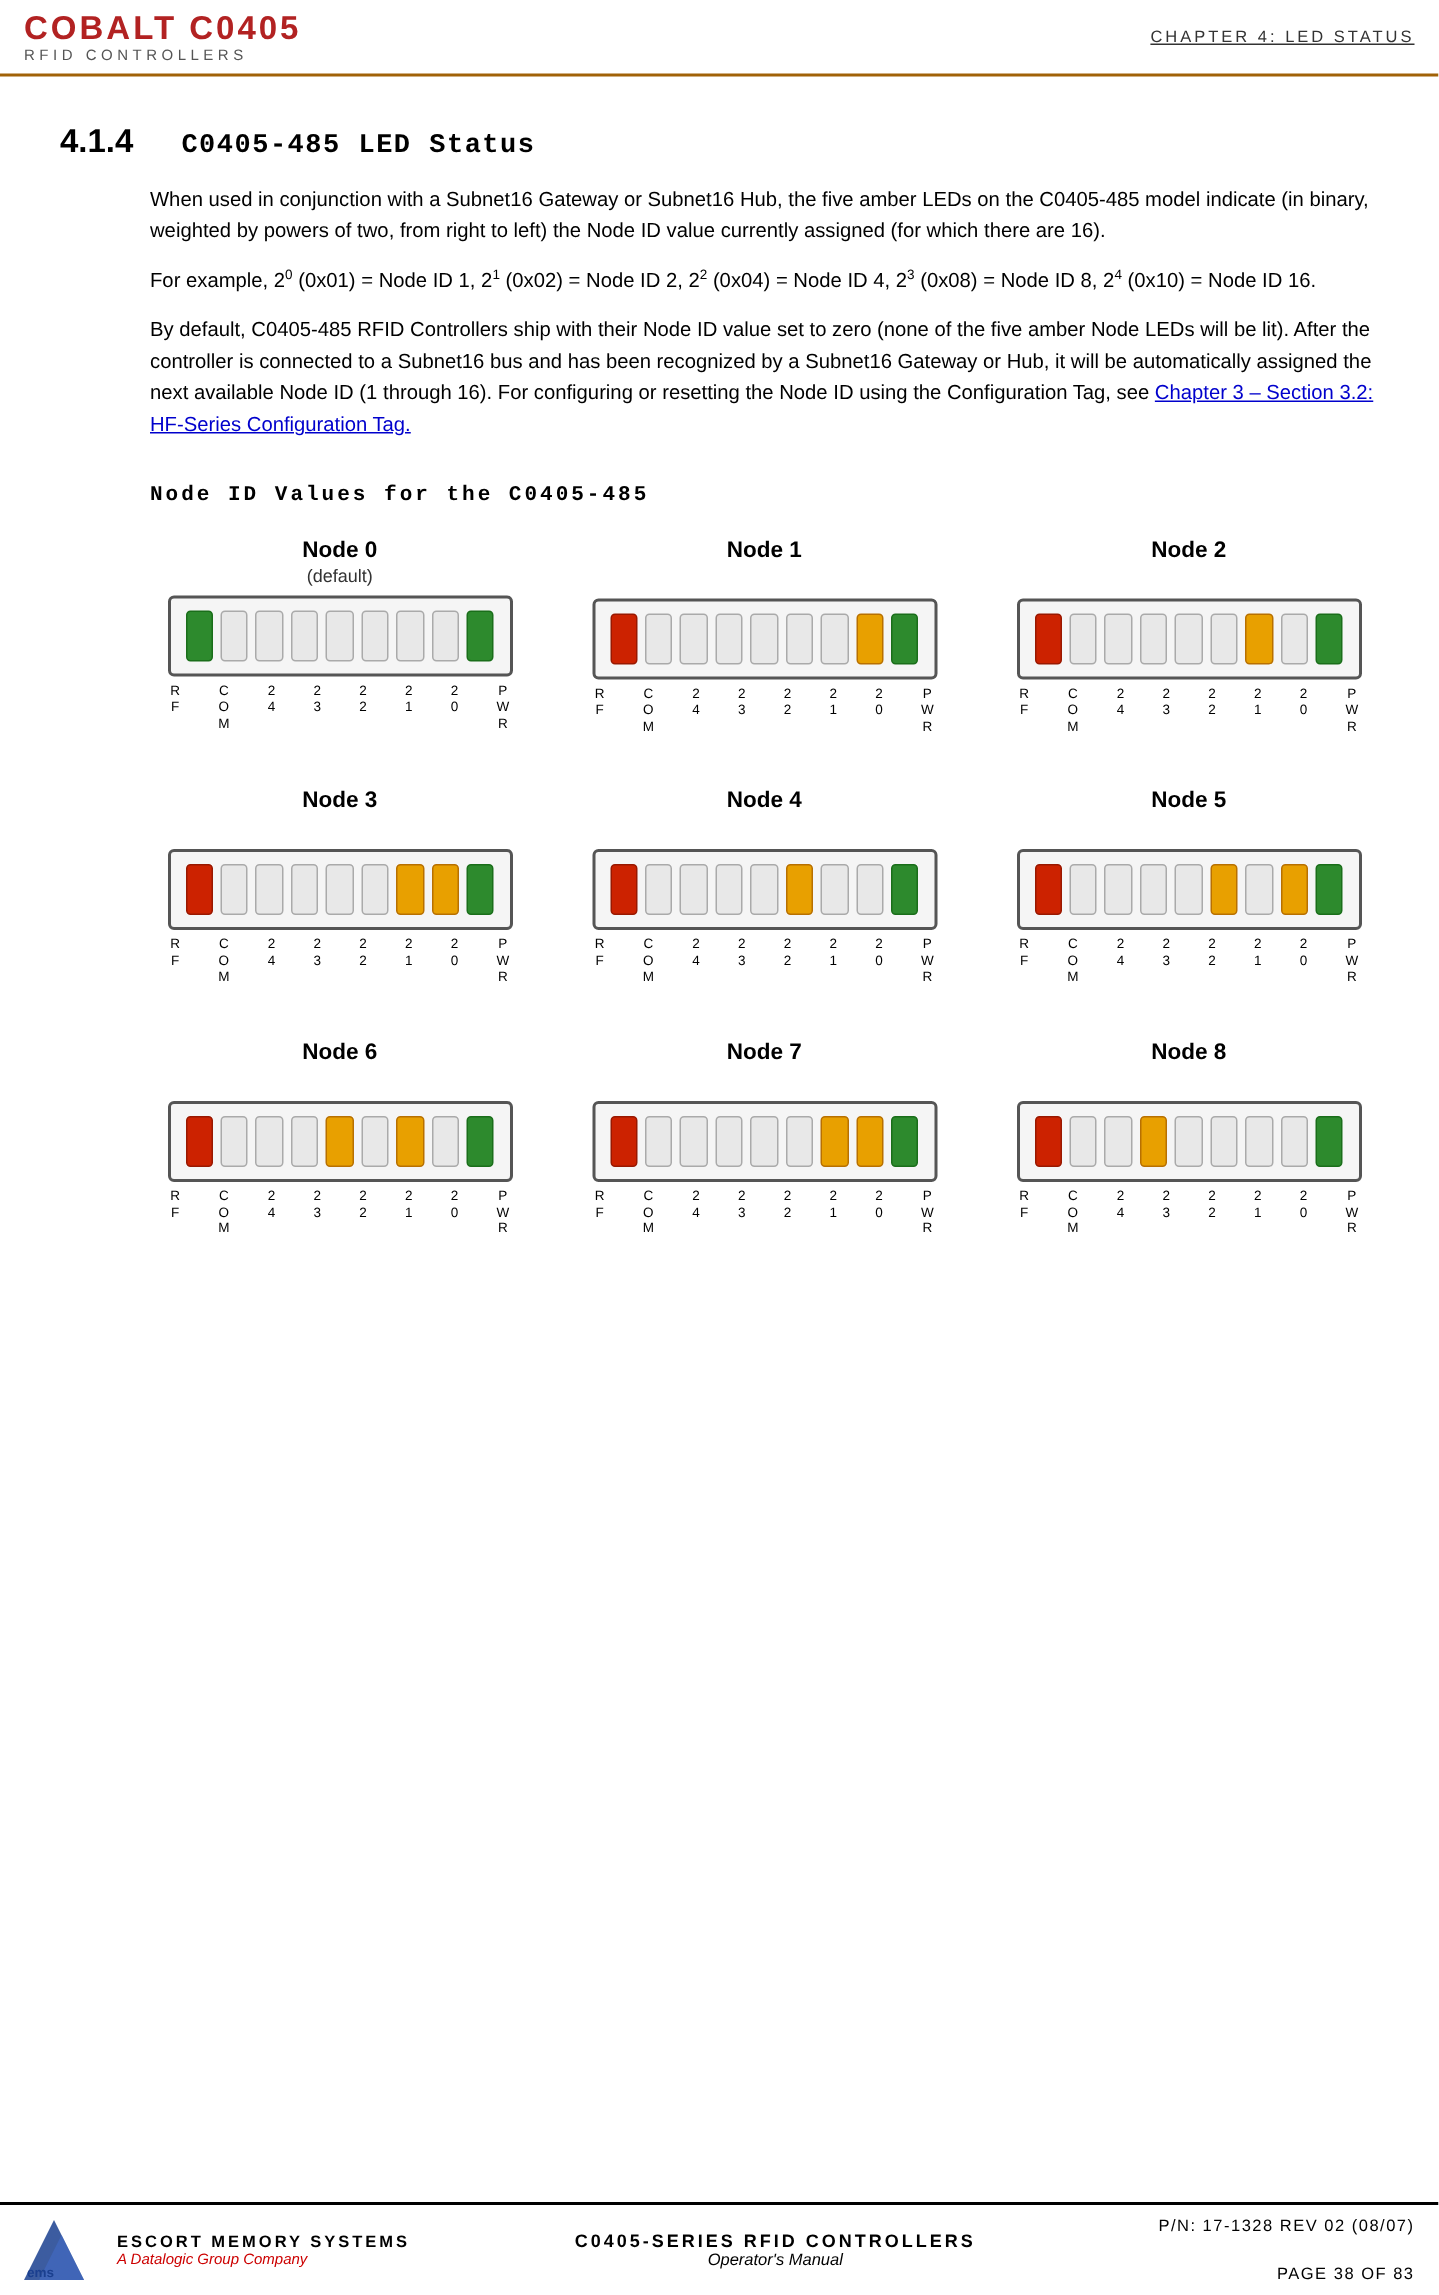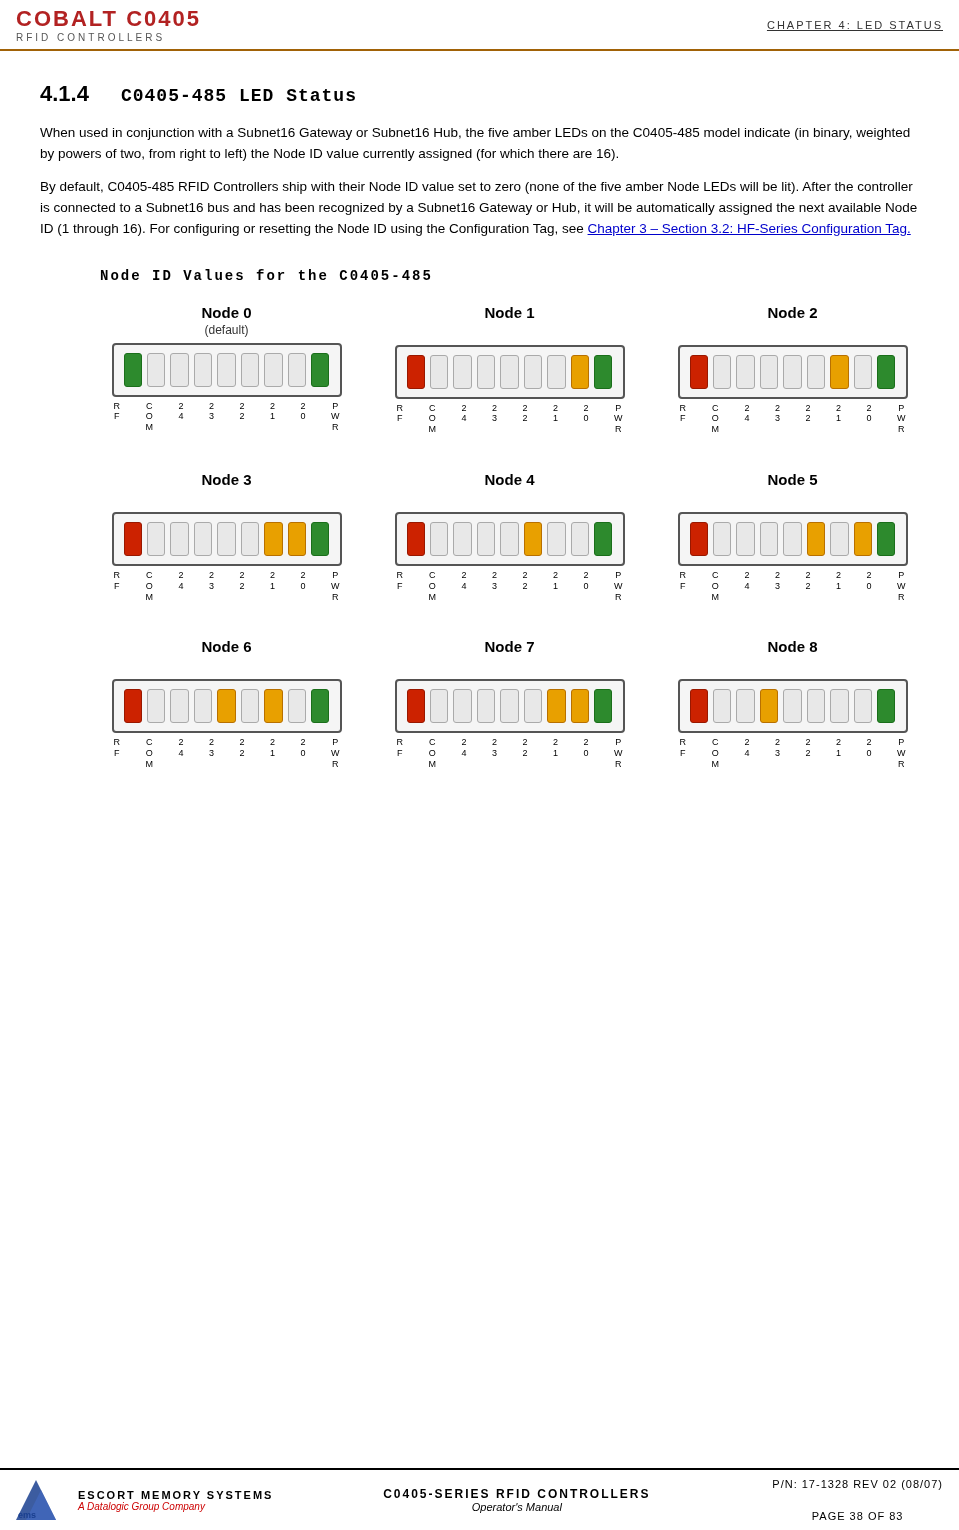--- a/index.html
+++ b/index.html
@@ -70,20 +70,21 @@
       font-family: 'Courier New', monospace;
       font-weight: bold;
       letter-spacing: 1px;
     }
 
     
     .body-text {
       font-size: 13.5px;
       line-height: 1.55;
       margin-bottom: 12px;
+      margin-left: 60px;
       color: #000;
     }
     .body-text a {
       color: #0000cc;
       text-decoration: underline;
     }
     sup {
       font-size: 9px;
     }
 
@@ -247,20 +248,23 @@
 
 <div class="content">
 
   <div class="section-heading">
     <span class="section-number">4.1.4</span>
     <span class="section-title">C0405-485 LED Status</span>
   </div>
 
   <p class="body-text">
     When used in conjunction with a Subnet16 Gateway or Subnet16 Hub, the five amber LEDs on the C0405-485 model indicate (in binary, weighted by powers of two, from right to left) the Node ID value currently assigned (for which there are 16).
+  </p>
+  <p class="body-text">
+    For example, 2<sup>0</sup> (0x01) = Node ID 1, 2<sup>1</sup> (0x02) = Node ID 2, 2<sup>2</sup> (0x04) = Node ID 4, 2<sup>3</sup> (0x08) = Node ID 8, 2<sup>4</sup> (0x10) = Node ID 16.
   </p>
   <p class="body-text">
     By default, C0405-485 RFID Controllers ship with their Node ID value set to zero (none of the five amber Node LEDs will be lit). After the controller is connected to a Subnet16 bus and has been recognized by a Subnet16 Gateway or Hub, it will be automatically assigned the next available Node ID (1 through 16). For configuring or resetting the Node ID using the Configuration Tag, see <a href="#">Chapter 3 – Section 3.2: HF-Series Configuration Tag.</a>
   </p>
 
   <div class="diagram-section">
     <div class="diagram-heading">Node ID Values for the C0405-485</div>
 
     <div class="node-row">
 
@@ -618,17 +622,17 @@
     </svg>
     <div class="footer-company">
       <span class="footer-company-name">ESCORT MEMORY SYSTEMS</span>
       <span class="footer-company-sub">A Datalogic Group Company</span>
     </div>
   </div>
   <div class="footer-product">
     <span class="footer-product-name">C0405-SERIES RFID CONTROLLERS</span>
     <span class="footer-product-sub">Operator's Manual</span>
   </div>
-  <div style="display:flex;flex-direction:column;align-items:center;gap:20px;margin-left:12px;">
+  <div style="display:flex;flex-direction:column;align-items:flex-end;gap:20px;margin-left:12px;">
     <span class="footer-pn">P/N: 17-1328 REV 02 (08/07)</span>
     <span class="footer-page">PAGE 38 OF 83</span>
   </div>
 </div>
 
 </body></html>

